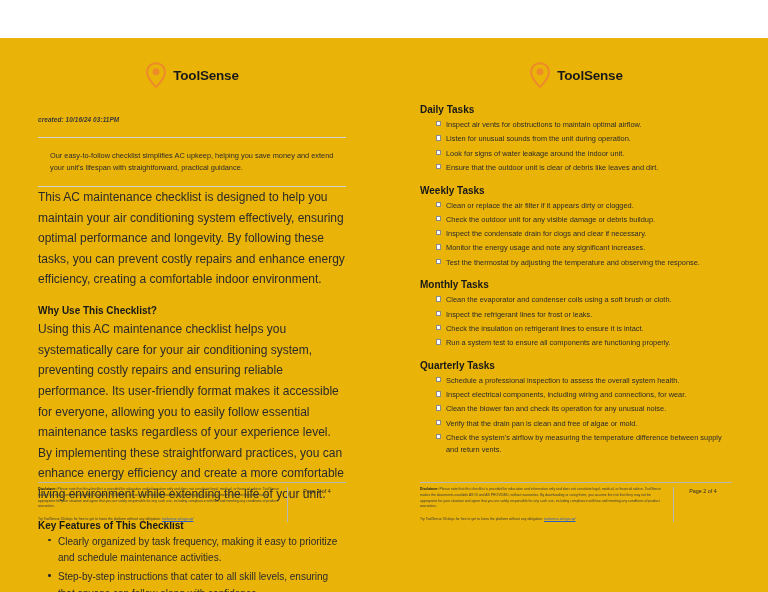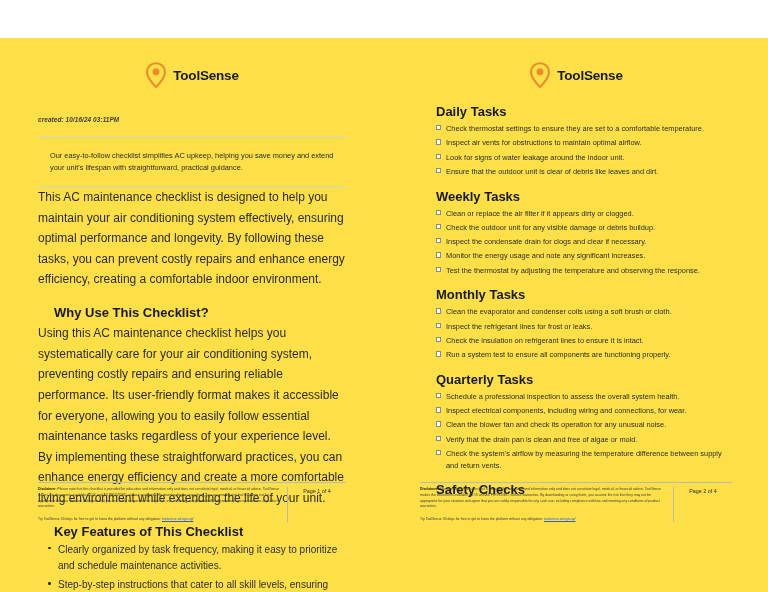--- a/index.html
+++ b/index.html
@@ -18,21 +18,21 @@
     display: flex;
     width: 768px;
     height: 592px;
     box-sizing: border-box;
     padding: 38px 0 0 0;
   }
   .page {
     width: 384px;
     box-sizing: border-box;
     position: relative;
-    background: #fde047;
+    background: #eab308;
   }
   .page-inner {
     position: absolute;
     left: 38px;
     right: 38px;
     top: 22px;
     bottom: 70px;
   }
   .page-right .page-inner { left: 36px; right: 36px; }
 
@@ -89,24 +89,24 @@
     margin: 12px;
   }
   p.body {
     font-size: 12px;
     line-height: 1.72;
     color: #2b2b2b;
     margin: 0;
   }
   .block-gap { margin-top: 17px; }
   h2.sec {
-    font-size: 13px;
+    font-size: 10px;
     font-weight: bold;
     color: #17181a;
-    margin: 0 0 3px 16px;
+    margin: 0 0 3px 0;
   }
   .sec-gap { margin-top: 15px; }
 
   
   ul.bullets {
     margin: 3px 0 0 0;
     padding-left: 20px;
     list-style: none;
   }
   ul.bullets li {
@@ -270,22 +270,23 @@
           <circle cx="11" cy="9.8" r="3.5" fill="#ED8B2A"></circle>
         </svg>
         <span class="logo-word">ToolSense</span>
       </div>
 
       <div style="height:14px"></div>
 
       <div class="task-group">
         <h2 class="sec">Daily Tasks</h2>
         <ul class="checks">
-          <li><span class="cbox"></span><span>Check thermostat settings to ensure they are set to a comfortable temperature.</span></li>
+          <li><span class="cbox"></span></li>
           <li><span class="cbox"></span><span>Inspect air vents for obstructions to maintain optimal airflow.</span></li>
+          <li><span class="cbox"></span><span>Listen for unusual sounds from the unit during operation.</span></li>
           <li><span class="cbox"></span><span>Look for signs of water leakage around the indoor unit.</span></li>
           <li><span class="cbox"></span><span>Ensure that the outdoor unit is clear of debris like leaves and dirt.</span></li>
         </ul>
       </div>
 
       <div class="task-group">
         <h2 class="sec">Weekly Tasks</h2>
         <ul class="checks">
           <li><span class="cbox"></span><span>Clean or replace the air filter if it appears dirty or clogged.</span></li>
           <li><span class="cbox"></span><span>Check the outdoor unit for any visible damage or debris buildup.</span></li>
@@ -310,21 +311,20 @@
         <ul class="checks">
           <li><span class="cbox"></span><span>Schedule a professional inspection to assess the overall system health.</span></li>
           <li><span class="cbox"></span><span>Inspect electrical components, including wiring and connections, for wear.</span></li>
           <li><span class="cbox"></span><span>Clean the blower fan and check its operation for any unusual noise.</span></li>
           <li><span class="cbox"></span><span>Verify that the drain pan is clean and free of algae or mold.</span></li>
           <li><span class="cbox"></span><span>Check the system's airflow by measuring the temperature difference between supply and return vents.</span></li>
         </ul>
       </div>
 
       <div class="task-group">
-        <h2 class="sec">Safety Checks</h2>
       </div>
 
     </div>
 
     <div class="footer">
       <hr>
       <div class="footer-cols">
         <div class="footer-main">
           <p class="disclaimer"><b>Disclaimer:</b><span> Please note that this checklist is provided for education and information only and does not constitute legal, medical, or financial advice. ToolSense makes the documents available AS IS and AS PROVIDED, without warranties. By downloading or using them, you assume the risk that they may not be appropriate for your situation and agree that you are solely responsible for any such use, including compliance with law and meeting any conditions of product warranties.</span></p>
           <p class="trial"><span>Try ToolSense 30 days for free to get to know the platform without any obligation: </span><a href="#">toolsense.io/sign-up/</a></p>

